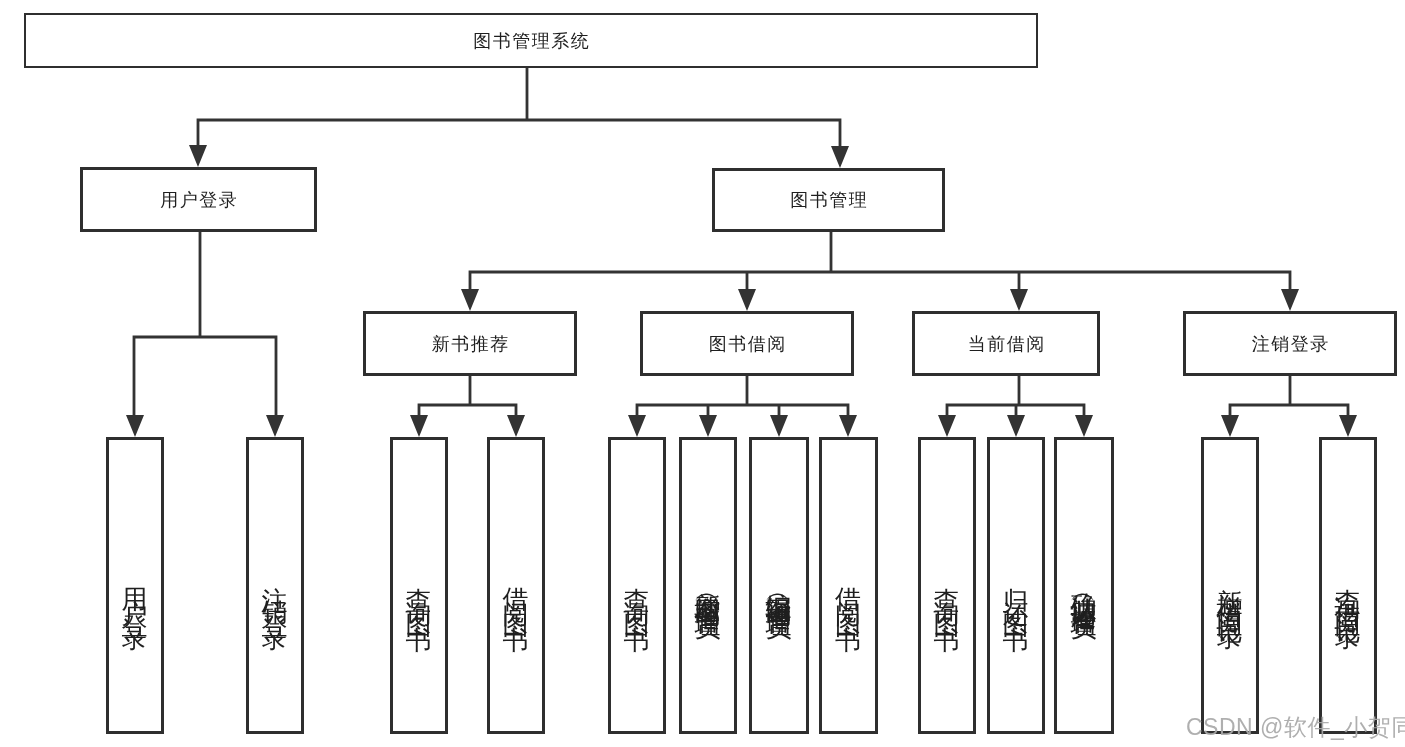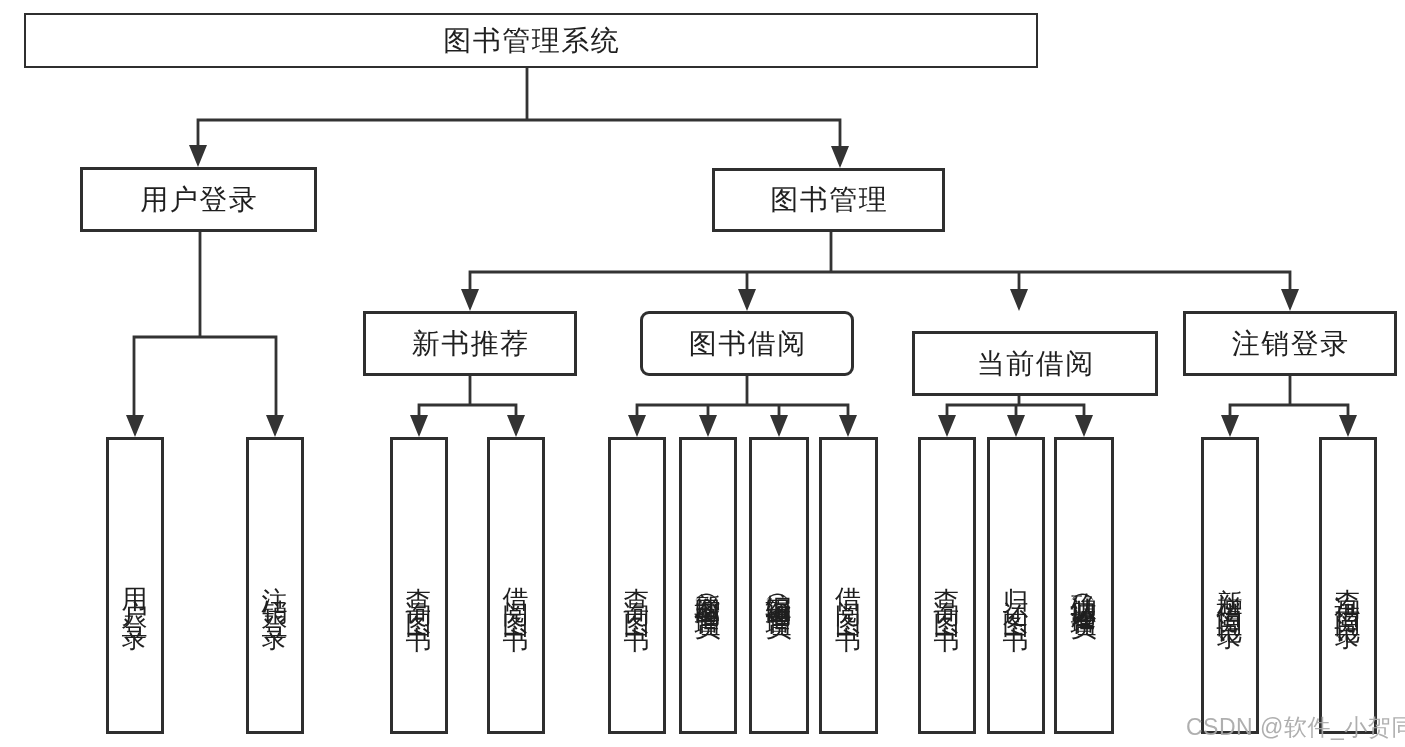--- a/index.html
+++ b/index.html
@@ -11,21 +11,21 @@
   }
   .connectors { position:absolute; left:0; top:0; z-index:1; }
   .node {
     position:absolute; box-sizing:border-box; z-index:2;
     border:3px solid var(--border, #2f2f2f);
     background:#ffffff;
     display:flex; align-items:center; justify-content:center;
     color: var(--text, #1f1f1f);
   }
   .node.hbox span {
-    font-size:28px; letter-spacing:1.5px; white-space:nowrap;
+    font-size:18px; letter-spacing:1.5px; white-space:nowrap;
     transform: translateX(0.75px); 
     font-family: Liberation Serif, serif;
   }
   .node.vbox span {
     writing-mode: vertical-rl; text-orientation: mixed;
     font-size:26px; line-height:1; white-space:nowrap;
   }
   .ls4 { letter-spacing:0.5em;  transform: translateY(0.25em); }
   .ls6 { letter-spacing:0.28em; transform: translateY(0.14em); }
   .ls9 { letter-spacing:0.12em; transform: translateY(0.06em); }
@@ -68,24 +68,24 @@
   <div class="node hbox" style="left:80px; top:167px; width:237px; height:65px;">
     <span>用户登录</span>
   </div>
   <div class="node hbox" style="left:363px; top:311px; width:214px; height:65px;">
     <span>新书推荐</span>
   </div>
 
   <div class="node hbox" style="left:712px; top:168px; width:233px; height:64px;">
     <span>图书管理</span>
   </div>
-  <div class="node hbox" style="left:640px; top:311px; width:214px; height:65px;border-radius:9px;">
+  <div class="node hbox" style="left:640px; top:311px; width:214px; height:65px;">
     <span>图书借阅</span>
   </div>
-  <div class="node hbox" style="left:912px; top:311px; width:246px; height:65px;margin-top:20px;">
+  <div class="node hbox" style="left:912px; top:311px; width:188px; height:65px;">
     <span>当前借阅</span>
   </div>
   <div class="node hbox" style="left:1183px; top:311px; width:214px; height:65px;">
     <span>注销登录</span>
   </div>
 
   <div class="node vbox" style="left:106px; top:437px; width:58px; height:297px;">
     <span class="ls4">用户登录</span>
   </div>
   <div class="node vbox" style="left:246px; top:437px; width:58px; height:297px;">

